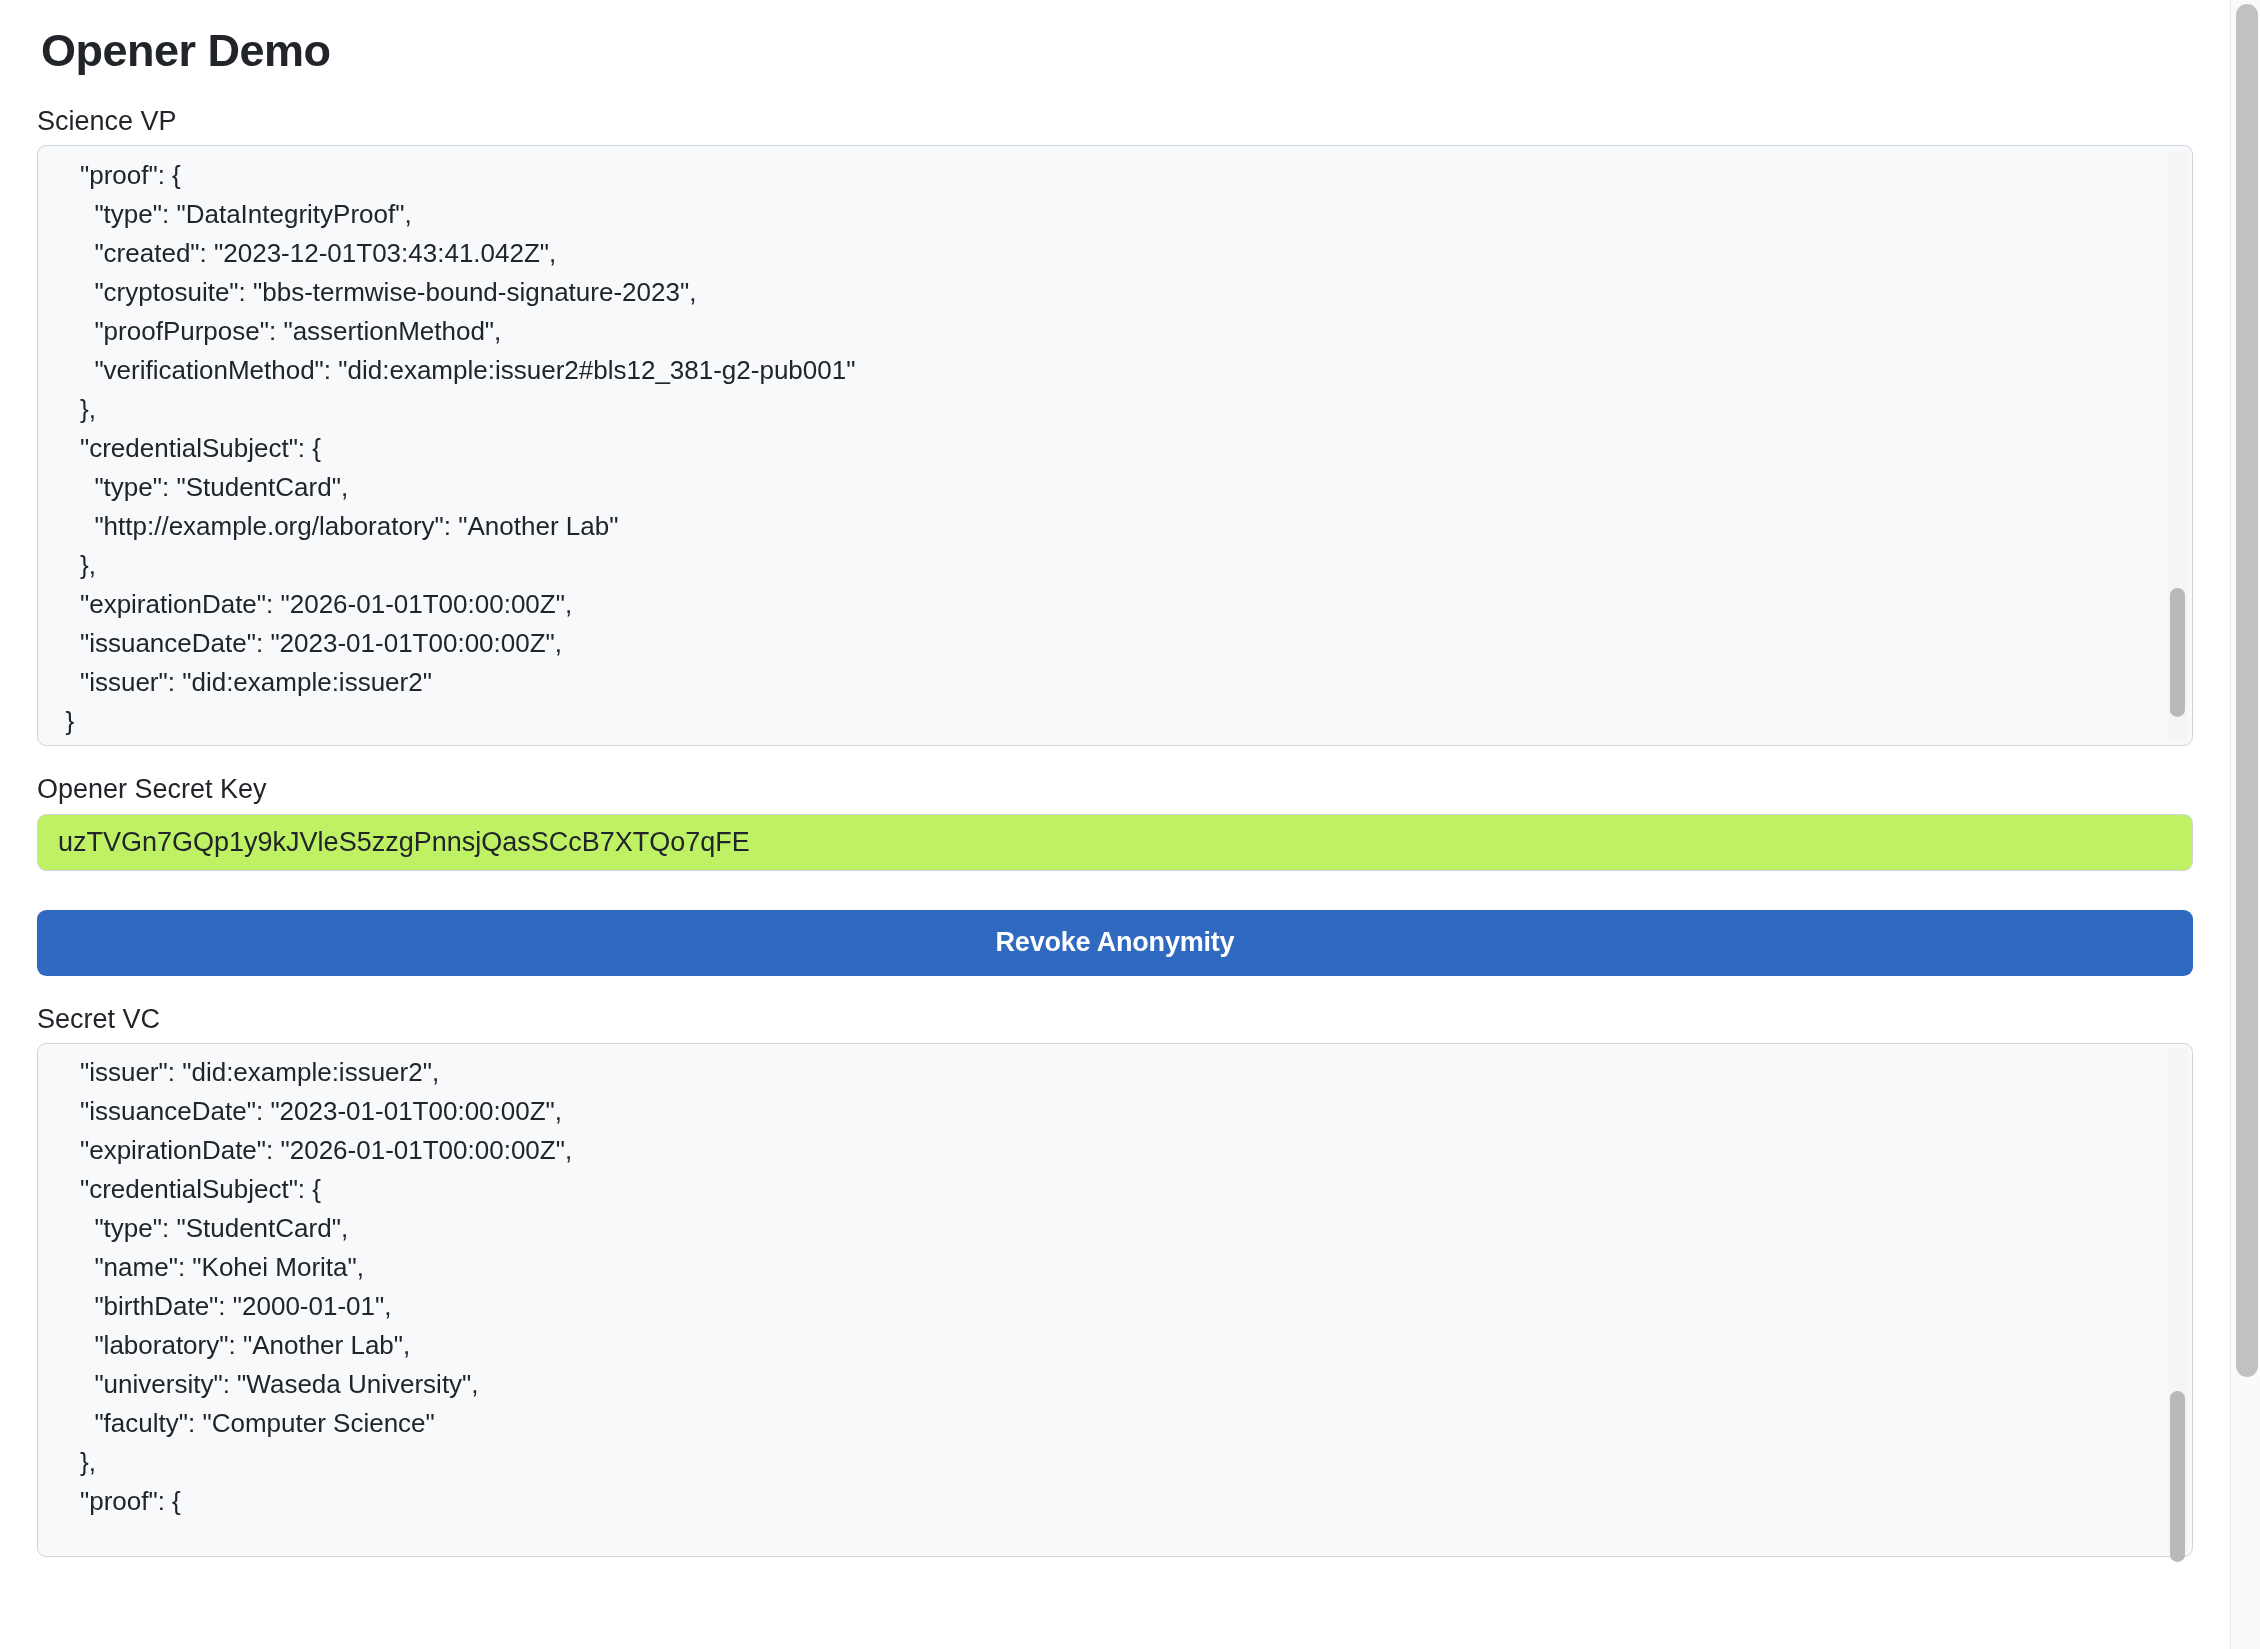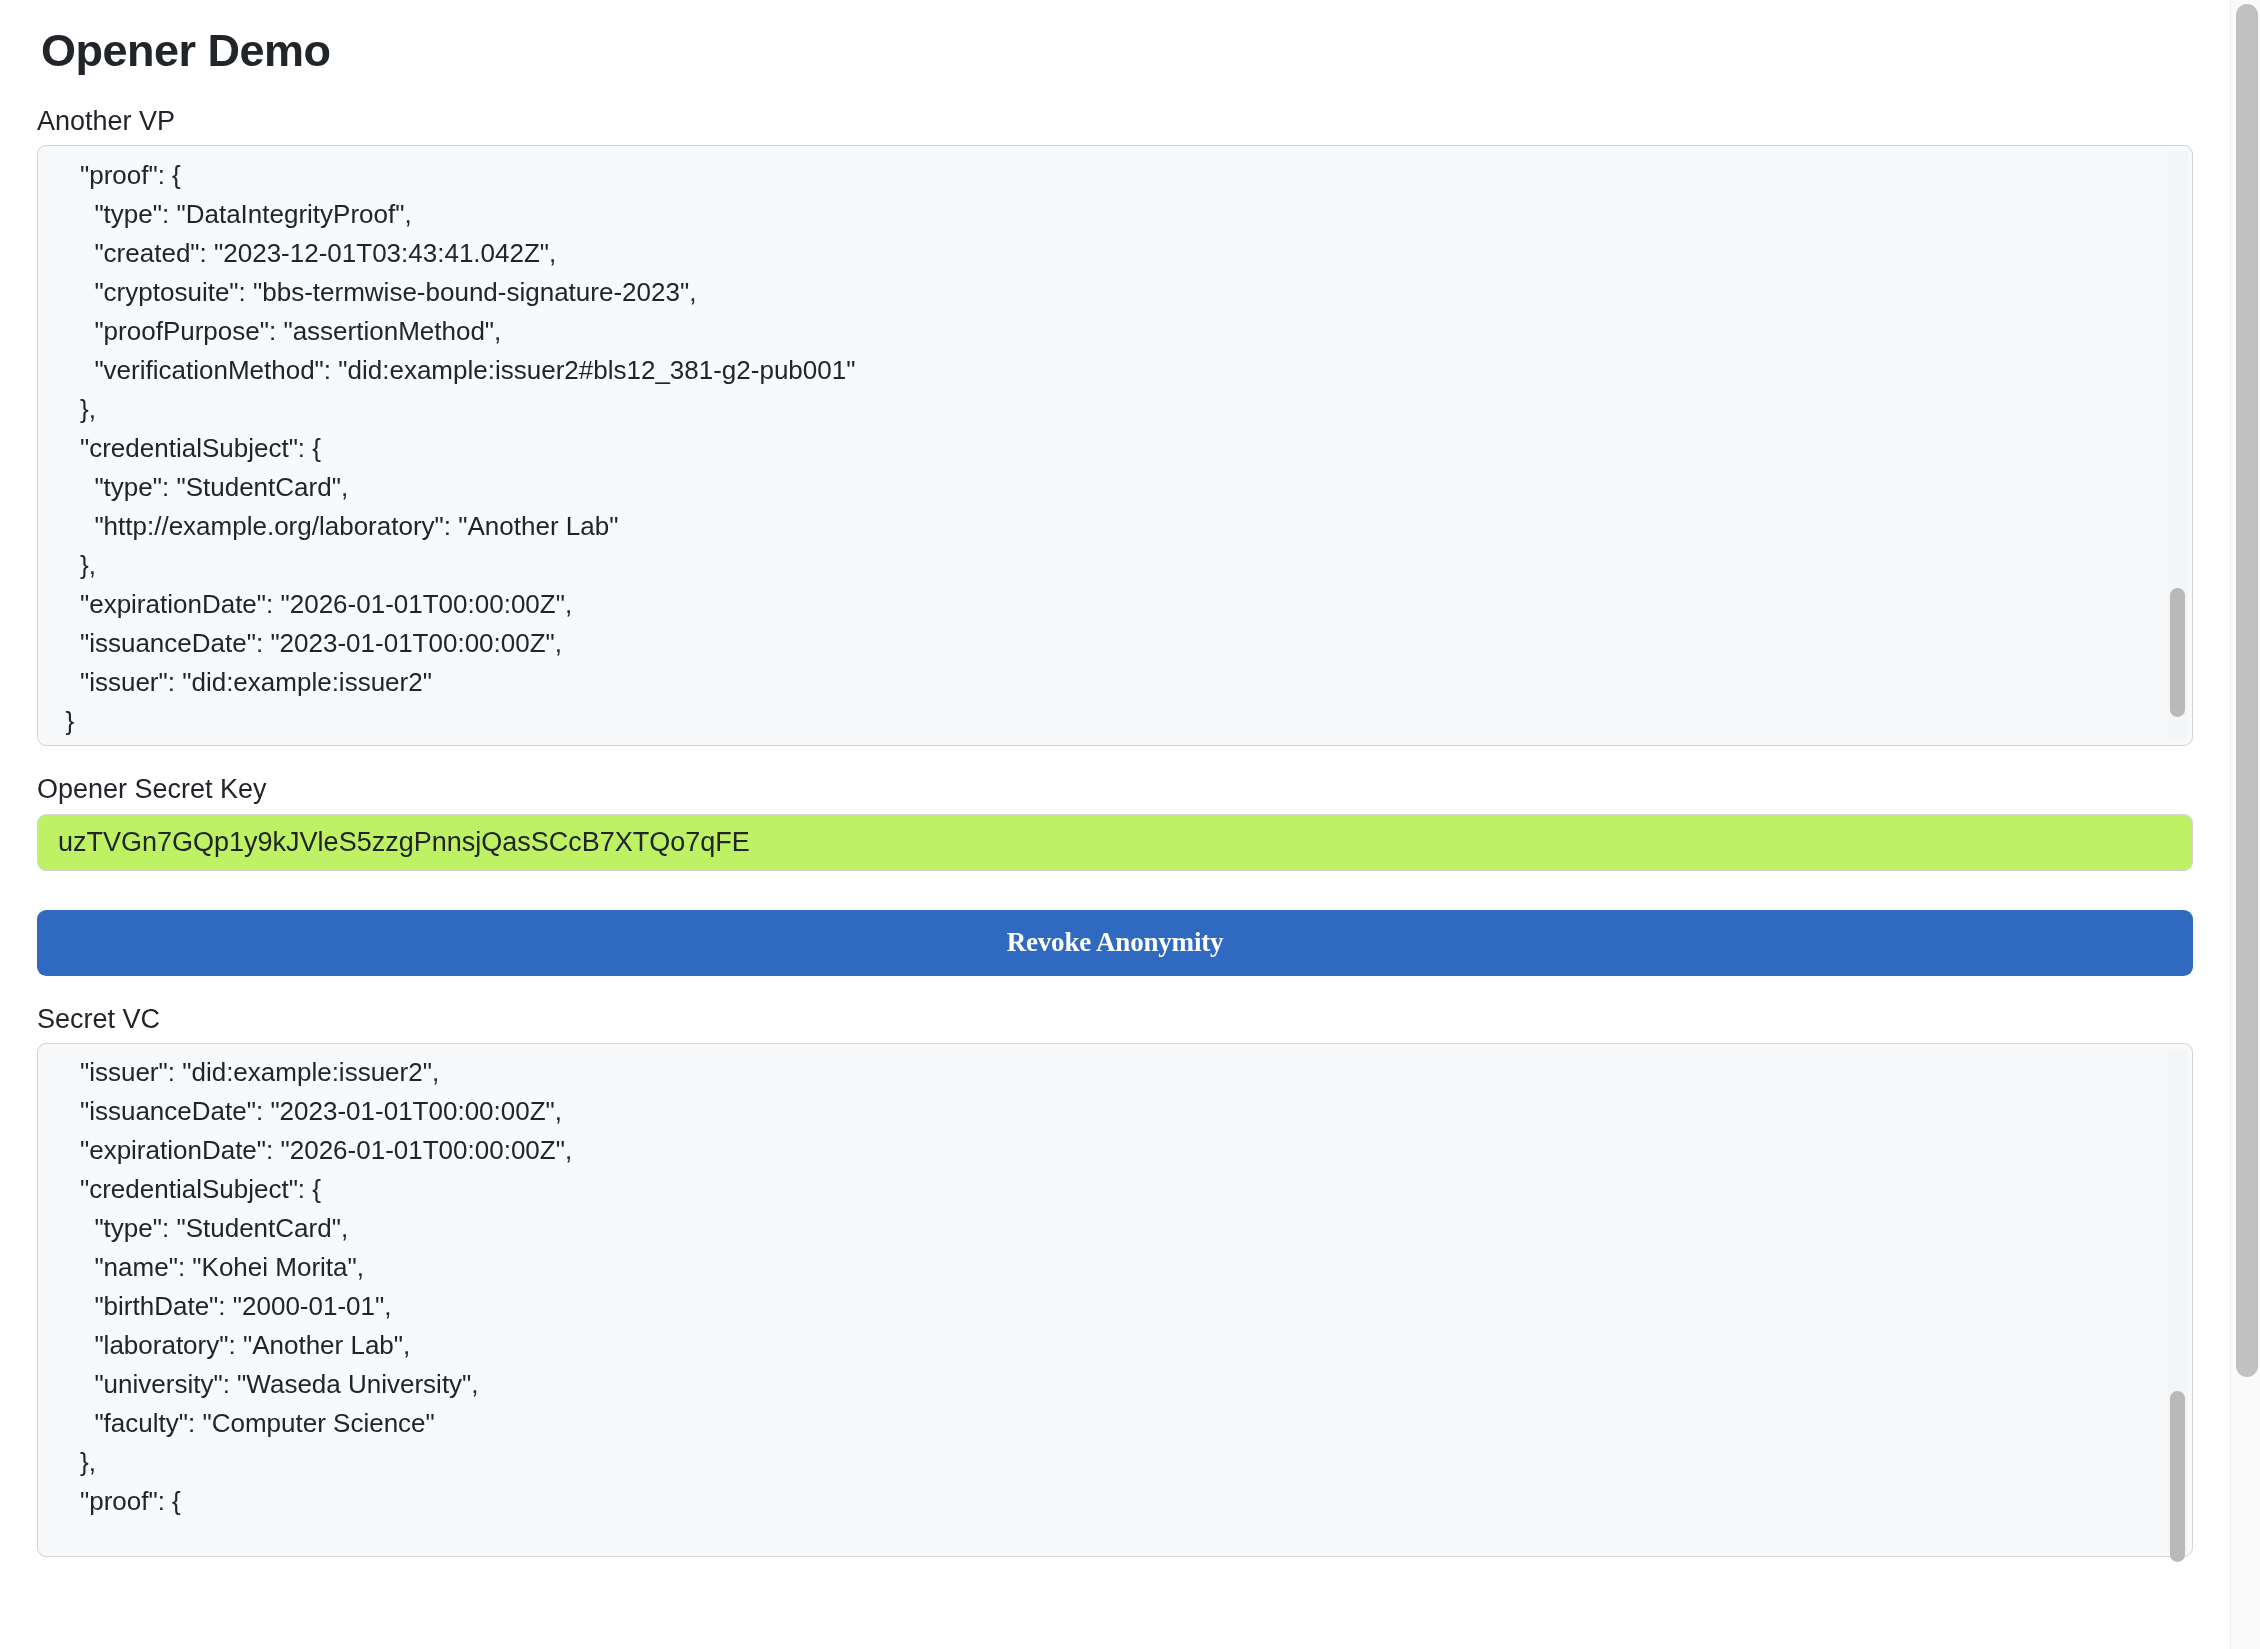--- a/index.html
+++ b/index.html
@@ -88,21 +88,21 @@
   }
   .btn-primary {
     box-sizing: border-box;
     display: block;
     width: 100%;
     margin-top: 39px;
     background: #3069c0;
     color: #ffffff;
     border: none;
     border-radius: 9.2px;
-    font-family: Liberation Serif, serif;
+    font-family: Liberation Sans, sans-serif;
     font-size: 27px;
     font-weight: bold;
     padding: 17.4px 0;
     text-align: center;
     cursor: pointer;
     letter-spacing: -0.2px;
   }
   
   .ta-scroll-track {
     position: absolute;
@@ -145,21 +145,21 @@
 </style>
 </head>
 <body>
 
 <div class="viewport">
   <div class="container">
 
     <h1 class="page-title">Opener Demo</h1>
 
     <div class="field-block">
-      <label class="field-label">Another VP</label>
+      <label class="field-label">Science VP</label>
       <div class="ta-wrap">
         <div class="textarea-box ta-vp">  "proof": {
     "type": "DataIntegrityProof",
     "created": "2023-12-01T03:43:41.042Z",
     "cryptosuite": "bbs-termwise-bound-signature-2023",
     "proofPurpose": "assertionMethod",
     "verificationMethod": "did:example:issuer2#bls12_381-g2-pub001"
   },
   "credentialSubject": {
     "type": "StudentCard",

